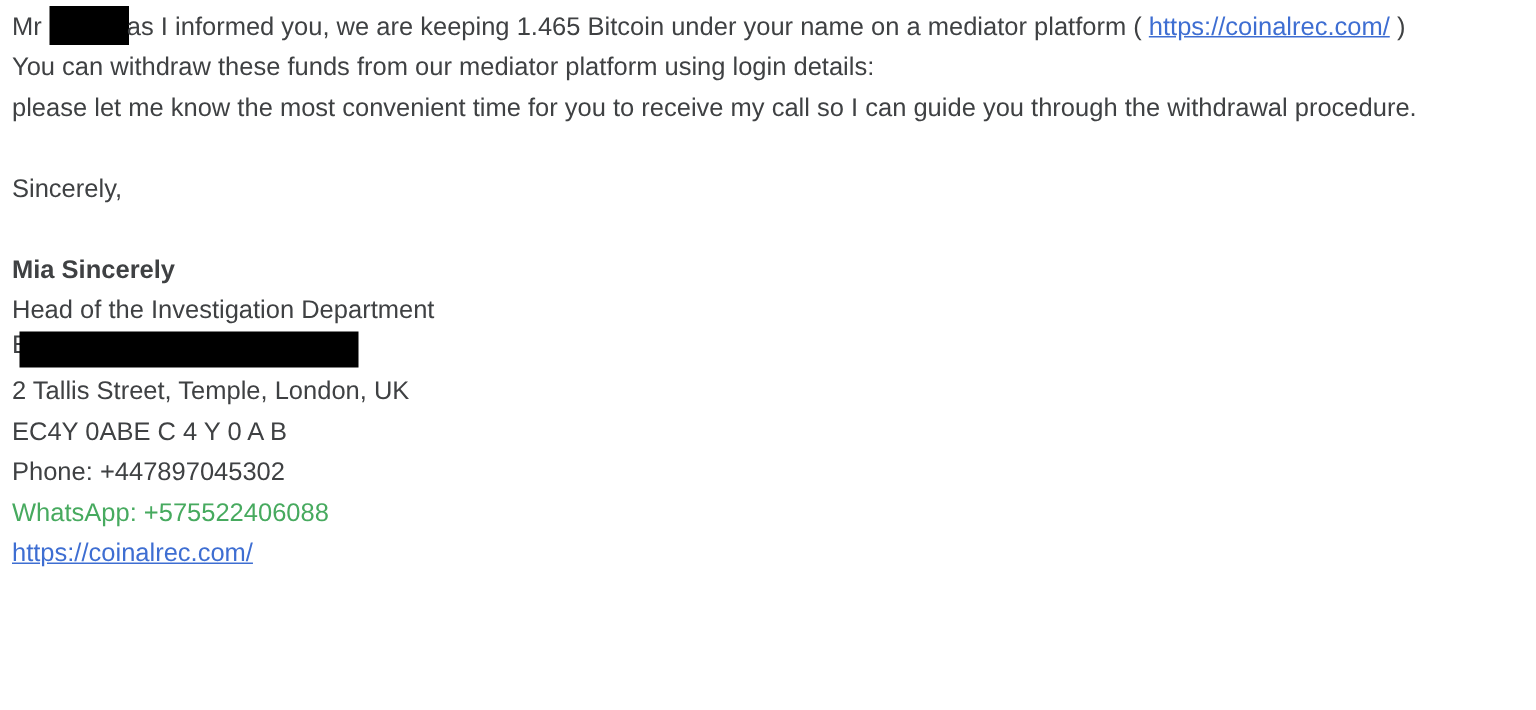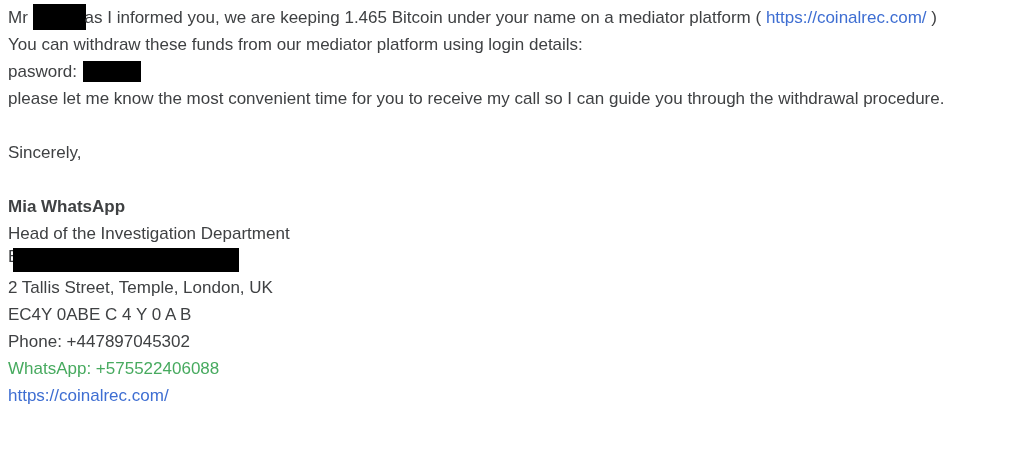--- a/index.html
+++ b/index.html
@@ -20,20 +20,21 @@
     line-height: 27px;
     color: var(--text-color);
     overflow: hidden;
   }
   .email-body { padding: 4px 8px 0 8px; }
   p.line { margin: 0; white-space: nowrap; }
   .blank-line { height: 27px; }
   .bold { font-weight: bold; }
   a.link {
     color: var(--link-color);
+    text-decoration: underline;
     cursor: pointer;
   }
   .green { color: var(--whatsapp-green); }
 
   .redact {
     display: inline-block;
     background: var(--redaction-color);
   }
   .redact-name   { width: 53px;  height: 26px; vertical-align: -7px; margin-right: -1px; }
   .redact-email  { width: 201px; height: 21px; vertical-align: -5px; position: relative; }
@@ -73,32 +74,31 @@
 <div class="email-body">
 
   <p class="line"><span>Mr</span>
 <span class="redact redact-name"></span><span>as I informed you, we are keeping 1.465 Bitcoin under your name on a mediator platform (</span>
 <a class="link">https://coinalrec.com/</a>
 <span>)</span></p>
 
   <p class="line">You can withdraw these funds from our mediator platform using login details:</p>
 
 
-  <p class="line"><span>pasword:</span><span class="redact redact-pass"></span></p>
 
   <p class="line">please let me know the most convenient time for you to receive my call so I can guide you through the withdrawal procedure.</p>
 
   <div class="blank-line"></div>
 
 
   <p class="line">Sincerely,</p>
 
   <div class="blank-line"></div>
 
-  <p class="line bold">Mia WhatsApp</p>
+  <p class="line bold">Mia Sincerely</p>
 
   <p class="line">Head of the Investigation Department</p>
 
   <p class="line"><span class="sig-redact"><span class="frag">E</span><span class="bar"></span></span></p>
 
   <p class="line">2 Tallis Street, Temple, London, UK</p>
 
   <p class="line">EC4Y 0ABE C 4 Y 0 A B</p>
 
   <p class="line">Phone: +447897045302</p>

